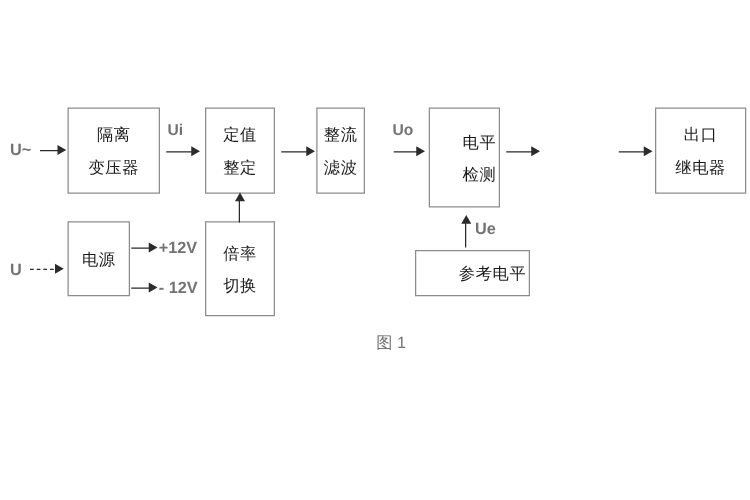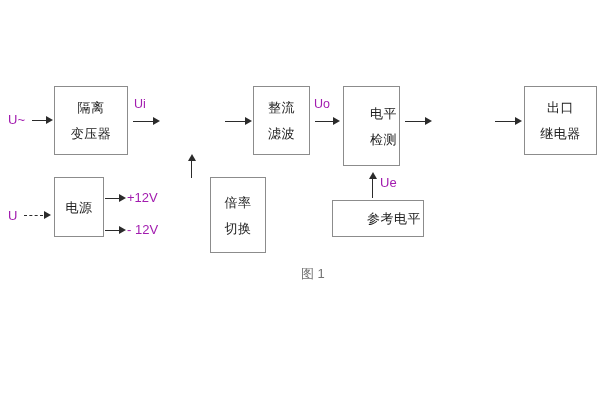--- a/index.html
+++ b/index.html
@@ -41,21 +41,22 @@
     white-space: nowrap;
   }
   .blk.two .ln:first-child { margin-bottom: 13px; }
 
   
   .lbl {
     position: absolute;
     font-size: 12.5px;
     line-height: 1;
     white-space: nowrap;
-    color: #a21caf;
+    color: #737373;
+    font-weight: bold;
   }
   .lbl.big { font-size: 13px; }
 
   
   .hline {
     position: absolute;
     height: 0;
     border-top: 1.2px solid #2b2b2b;
   }
   .vline {
@@ -102,25 +103,29 @@
 
   <div class="blk two" style="left:54px; top:86px; width:74px; height:69px;">
     <span class="ln">隔离</span>
     <span class="ln">变压器</span>
   </div>
 
   <div class="lbl" style="left:134px; top:98px;">Ui</div>
   <div class="hline" style="left:133px; top:121px; width:21px;"></div>
   <div class="arrow-r" style="left:153px; top:117px;"></div>
 
+  <div class="blk two" style="left:164px; top:86px; width:56px; height:69px;">
+    <span class="ln">定值</span>
+    <span class="ln">整定</span>
+  </div>
 
   <div class="hline" style="left:225px; top:121px; width:21px;"></div>
   <div class="arrow-r" style="left:245px; top:117px;"></div>
 
-  <div class="blk two" style="left:253px; top:86px; width:57px; height:69px;">
+  <div class="blk two" style="left:253px; top:86px; width:39px; height:69px;">
     <span class="ln">整流</span>
     <span class="ln">滤波</span>
   </div>
 
   <div class="lbl" style="left:314px; top:98px;">Uo</div>
   <div class="hline" style="left:315px; top:121px; width:19px;"></div>
   <div class="arrow-r" style="left:333px; top:117px;"></div>
 
   <div class="blk two" style="left:343px; top:86px; width:57px; height:80px;padding-left:24px;">
     <span class="ln">电平</span>
@@ -148,21 +153,21 @@
   </div>
 
   <div class="hline" style="left:105px; top:198px; width:15px;"></div>
   <div class="arrow-r" style="left:119px; top:194px;"></div>
   <div class="lbl big" style="left:127px; top:191px;">+12V</div>
 
   <div class="hline" style="left:105px; top:230px; width:15px;"></div>
   <div class="arrow-r" style="left:119px; top:226px;"></div>
   <div class="lbl big" style="left:127px; top:223px;">- 12V</div>
 
-  <div class="blk two" style="left:164px; top:177px; width:56px; height:76px;margin-left:46px;">
+  <div class="blk two" style="left:164px; top:177px; width:56px; height:76px;">
     <span class="ln">倍率</span>
     <span class="ln">切换</span>
   </div>
 
   <div class="vline" style="left:191px; top:160px; height:18px;"></div>
   <div class="arrow-u" style="left:188px; top:154px;"></div>
 
   <div class="blk" style="left:332px; top:200px; width:92px; height:37px;padding-left:32px;">
     <span class="ln">参考电平</span>
   </div>

